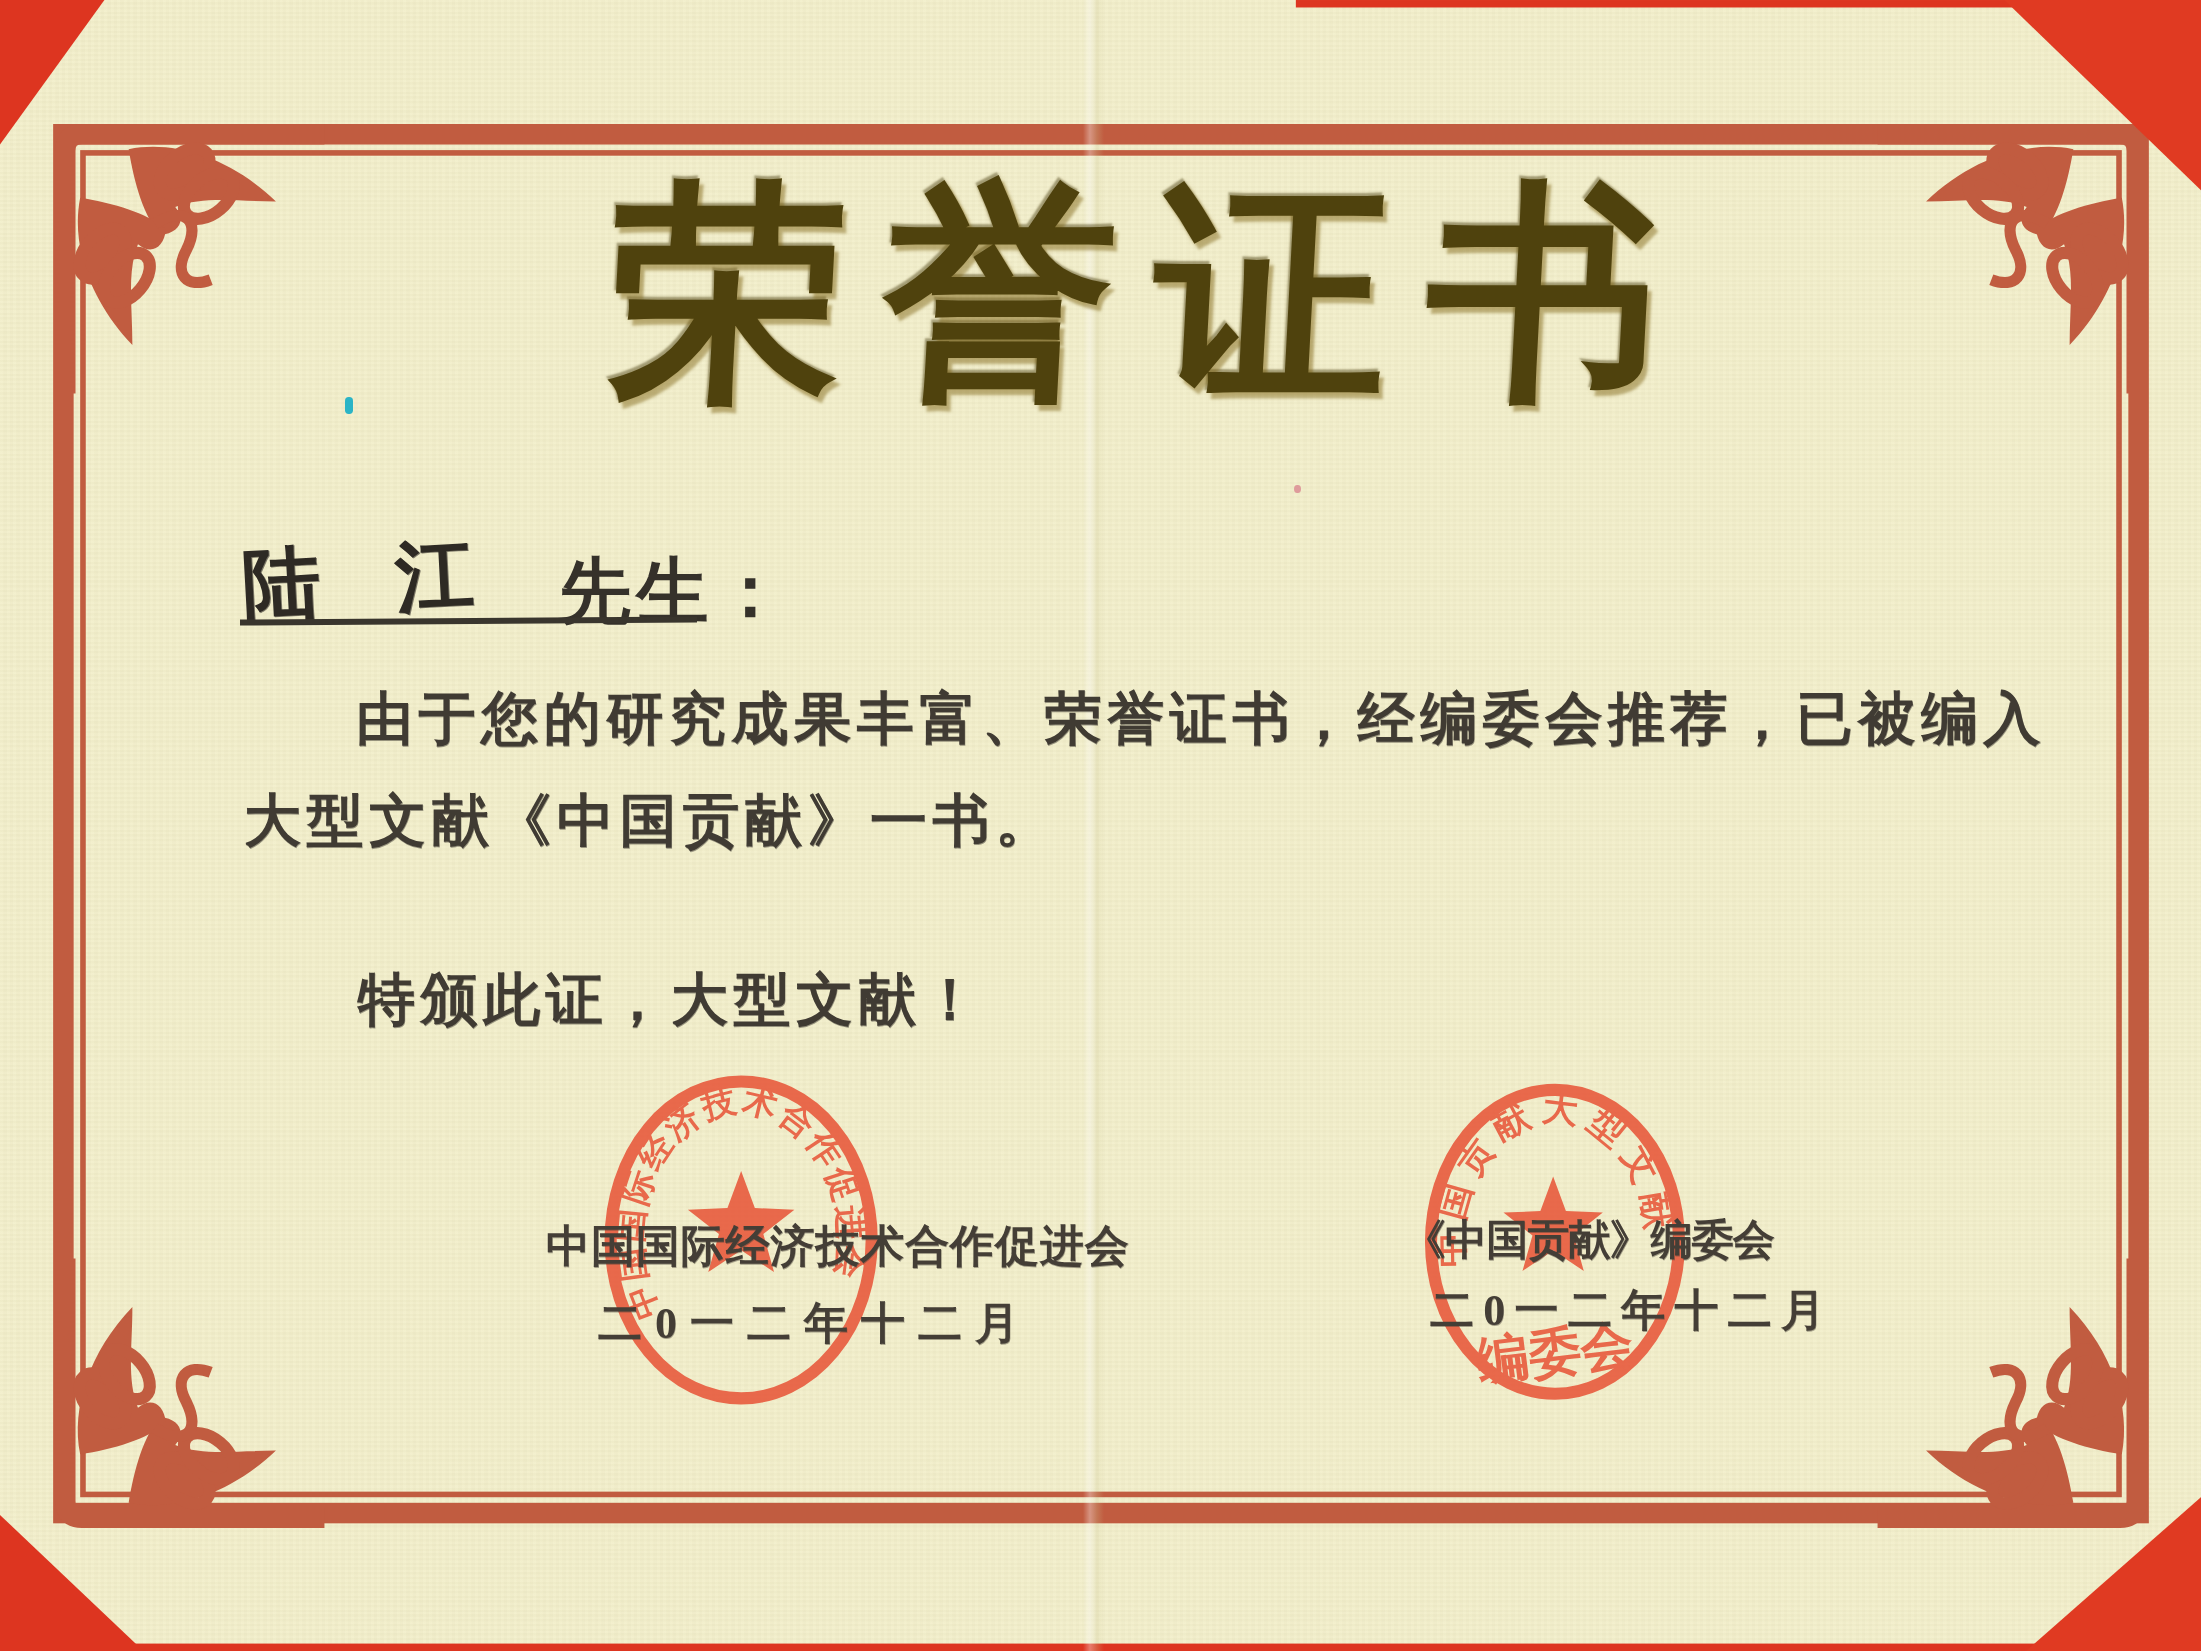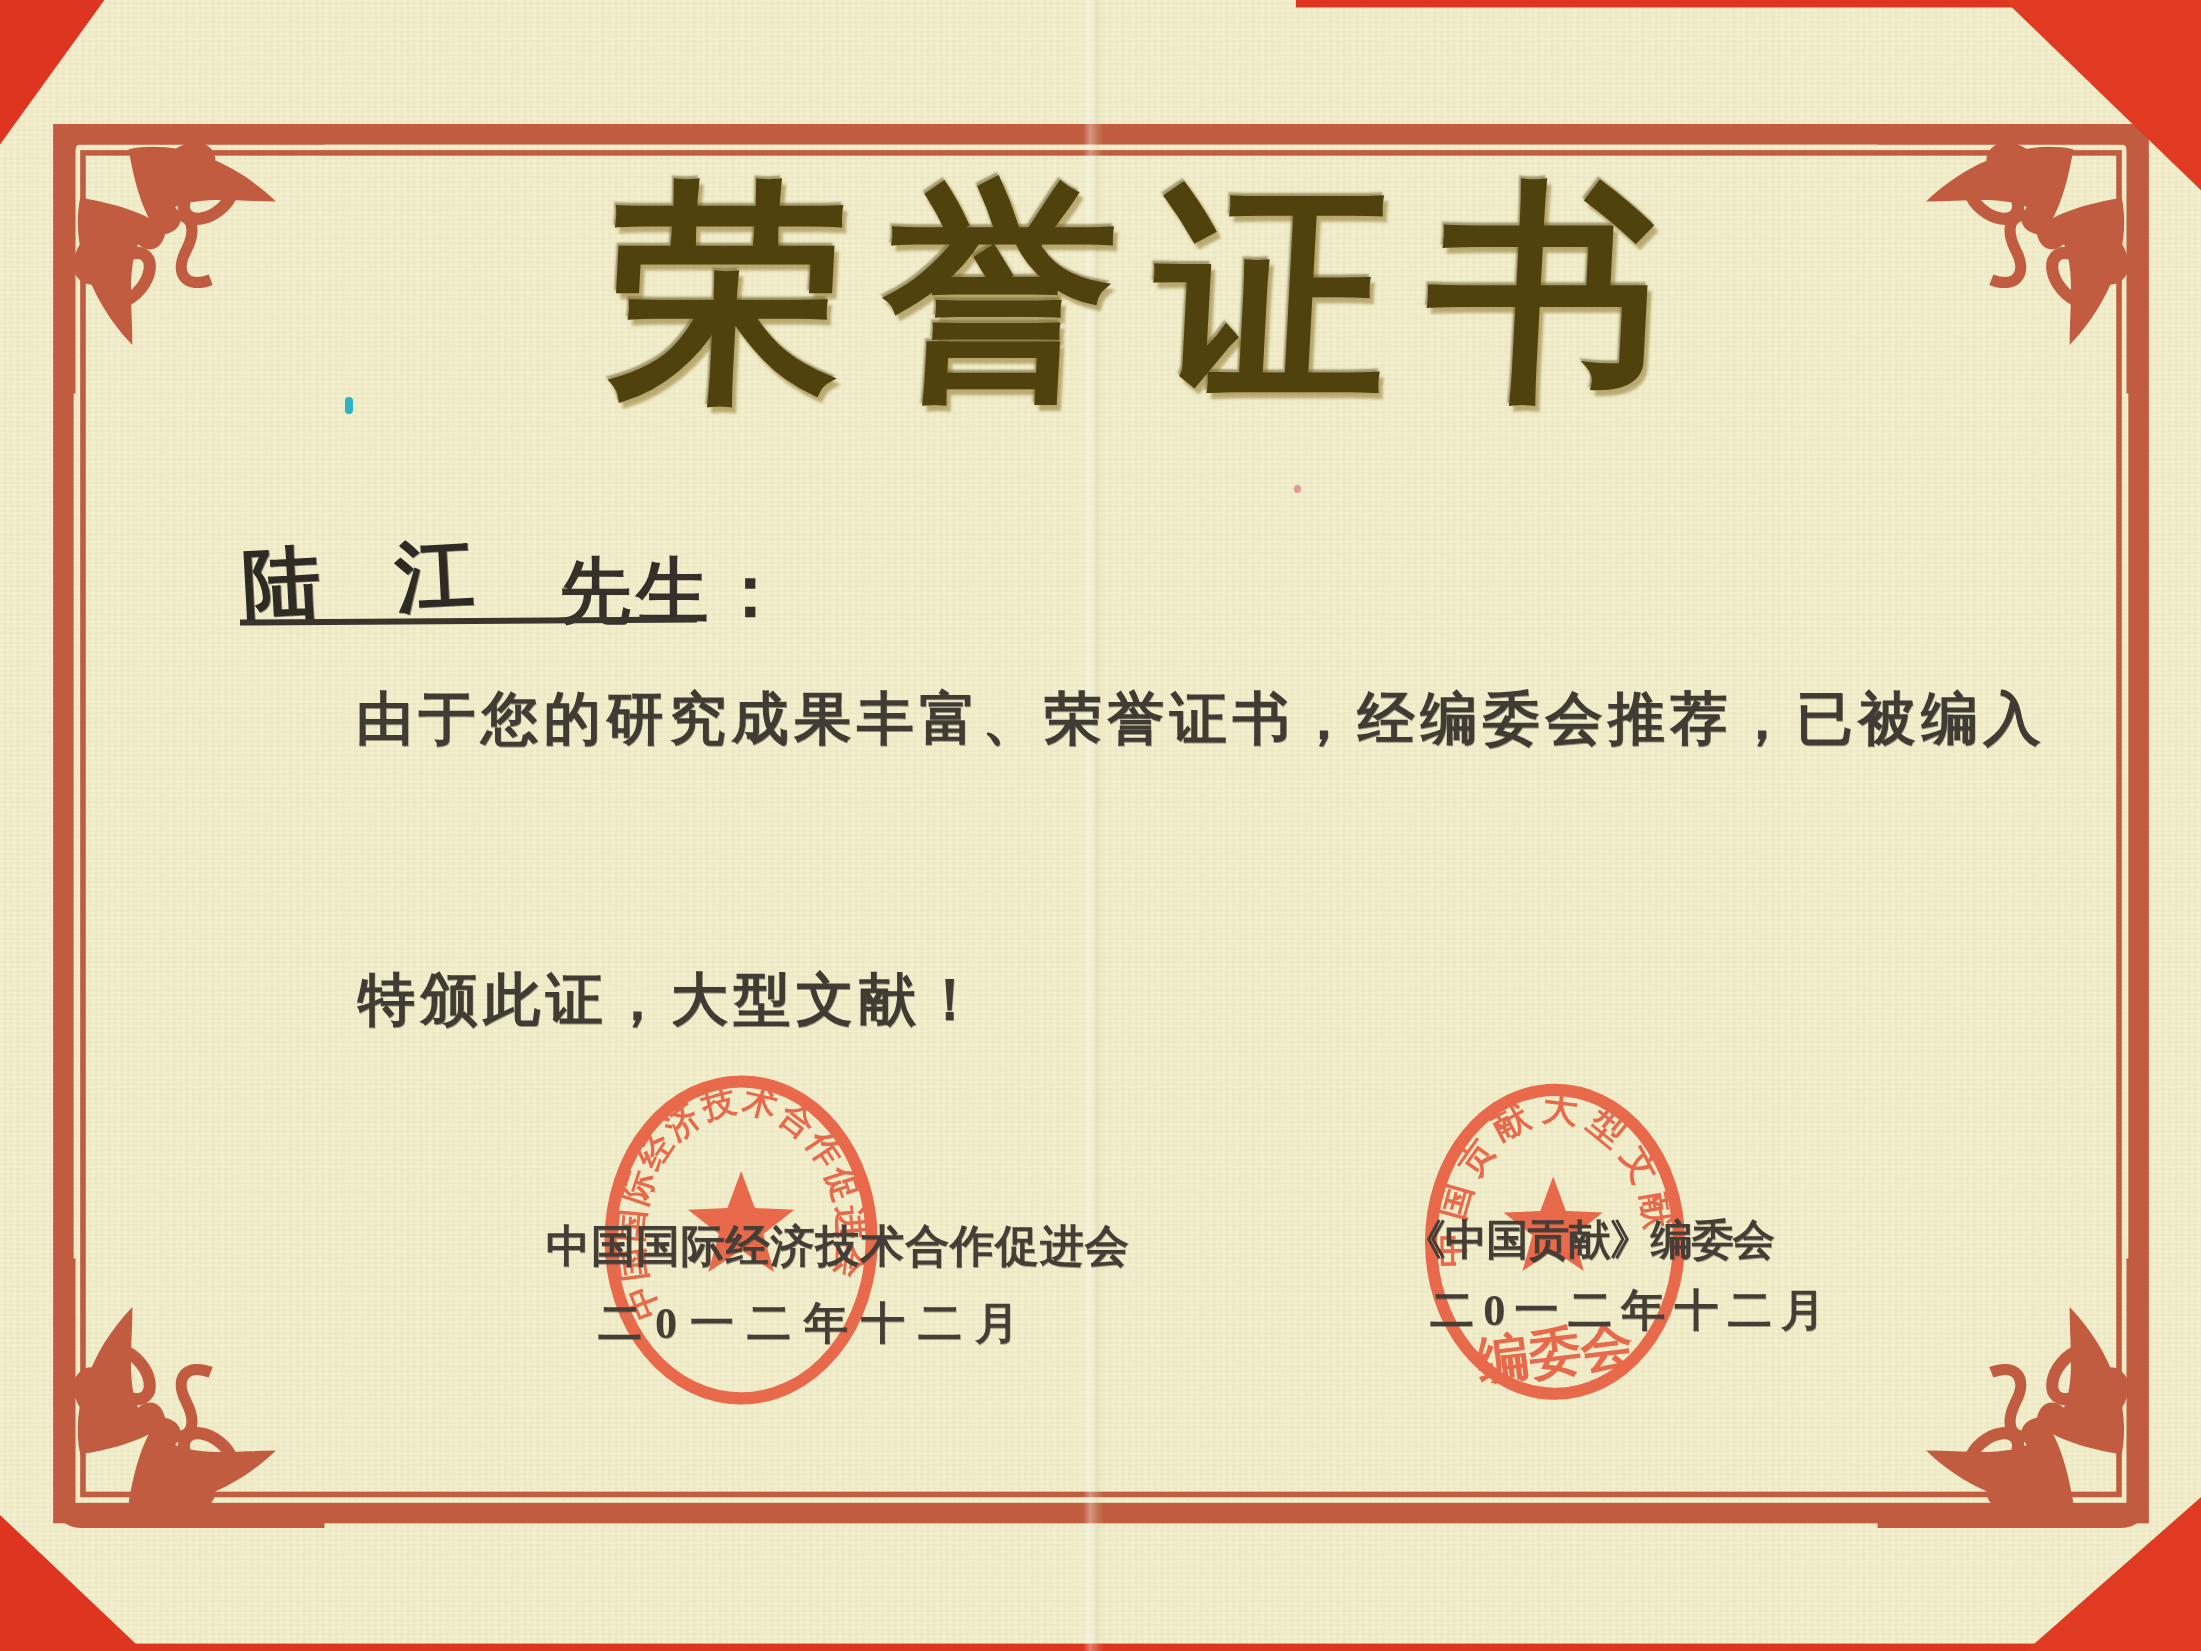--- a/index.html
+++ b/index.html
@@ -80,20 +80,21 @@
 
   <div class="fold"></div>
 
   <div class="txt title">荣誉证书</div>
 
   <div class="txt name">陆 江</div>
   <div class="txt honorific">先生：</div>
   <div class="name-underline"></div>
 
   <div class="txt bodyline line1">由于您的研究成果丰富、荣誉证书，经编委会推荐，已被编入</div>
+  <div class="txt bodyline line2">大型文献《中国贡献》一书。</div>
   <div class="txt bodyline closing">特颁此证，大型文献！</div>
 
   <svg class="layer" width="2202" height="1652" viewBox="0 0 2362 1772">
     <g opacity="0.88">
       <ellipse cx="795" cy="1330" rx="140" ry="170" fill="none" stroke="#e8573a" stroke-width="13"></ellipse>
       <polygon fill="#e8573a" points="795,1256 809.7,1295.8 852.1,1297.5 818.8,1323.7 830.3,1364.5 795,1341 759.7,1364.5 771.2,1323.7 737.9,1297.5 780.3,1295.8"></polygon>
       <path id="left-seal-arc" d="M 708.2 1408.6 A 106 137 0 1 1 881.8 1408.6" fill="none" stroke="none"></path>
       <text font-size="36" font-weight="bold" fill="#e8573a" letter-spacing="3">
         <textPath href="#left-seal-arc" xlink:href="#left-seal-arc" startOffset="0">中国国际经济技术合作促进会</textPath>
       </text>

